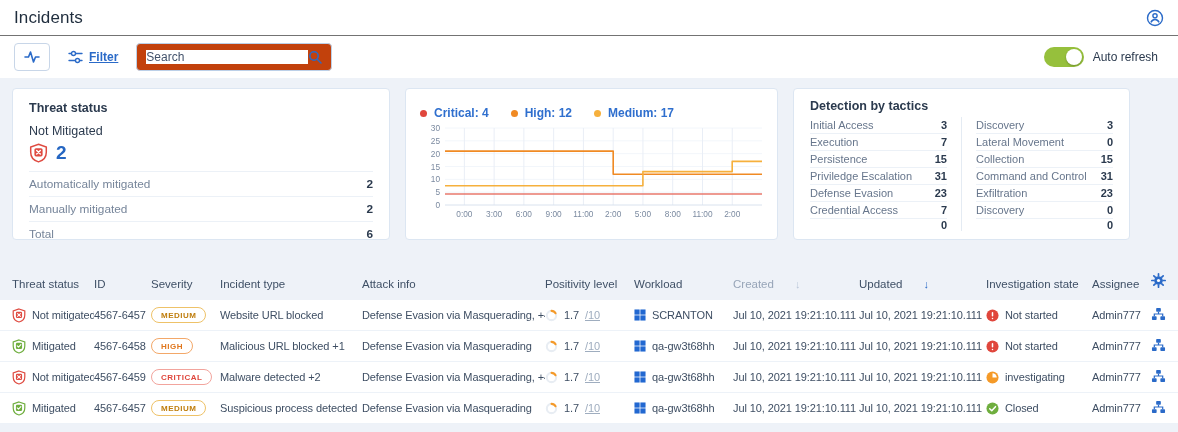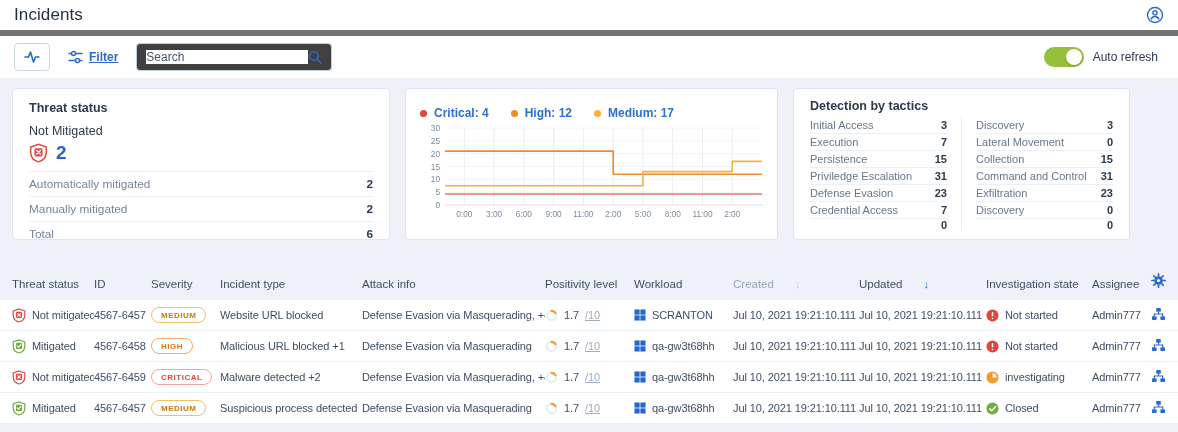--- a/index.html
+++ b/index.html
@@ -1,33 +1,33 @@
 <!DOCTYPE html>
 <html><head>
 <meta charset="utf-8">
 <style>
   * { box-sizing: border-box; margin: 0; padding: 0; }
   html,body { width:1178px; height:432px; overflow:hidden;
     background:#eef2f8; color:#2b3a4e;
     font-family:"Liberation Sans", sans-serif; font-size:12px; }
 
   
-  .app-header { height:36px; background:#fff; border-bottom:6px solid #737373;
+  .app-header { height:36px; background:#fff; border-bottom:1px solid #737373;
     display:flex; align-items:center; justify-content:space-between; padding:0 14px; }
   .page-title { font-size:17px; color:#1f2d3d; letter-spacing:0.1px; }
   .acct { display:flex; align-items:center; cursor:pointer; }
 
   
   .toolbar { height:42px; background:#fff; display:flex; align-items:center; padding:0 14px; }
   .icon-btn { width:36px; height:28px; border:1px solid #c8d6e8; border-radius:4px;
     background:#fff; display:flex; align-items:center; justify-content:center; cursor:pointer; }
   .filter-btn { display:flex; align-items:center; gap:6px; margin-left:18px;
     color:#2a6ac8; font-weight:700; font-size:12px; cursor:pointer;text-decoration:underline; }
   .search-box { margin-left:18px; width:196px; height:28px; border:1px solid #bcd0e8;
-    border-radius:4px; background:#404040; display:flex; align-items:center; padding:0 9px; }
+    border-radius:4px; background:#c2410c; display:flex; align-items:center; padding:0 9px; }
   .search-box input { flex:1; border:none; outline:none; font-size:12px;
     font-family:"Liberation Sans", sans-serif; color:#2b3a4e; }
   .search-box input::placeholder { color:#42526b; opacity:1; }
   .spacer { flex:1; }
   .autorefresh { display:flex; align-items:center; gap:9px; margin-right:6px; }
   .toggle { width:40px; height:20px; border-radius:10px; background:#96c03c; position:relative; cursor:pointer; }
   .toggle .knob { position:absolute; right:2px; top:2px; width:16px; height:16px;
     border-radius:50%; background:#fff; box-shadow:0 1px 2px rgba(0,0,0,.25); }
 
   

